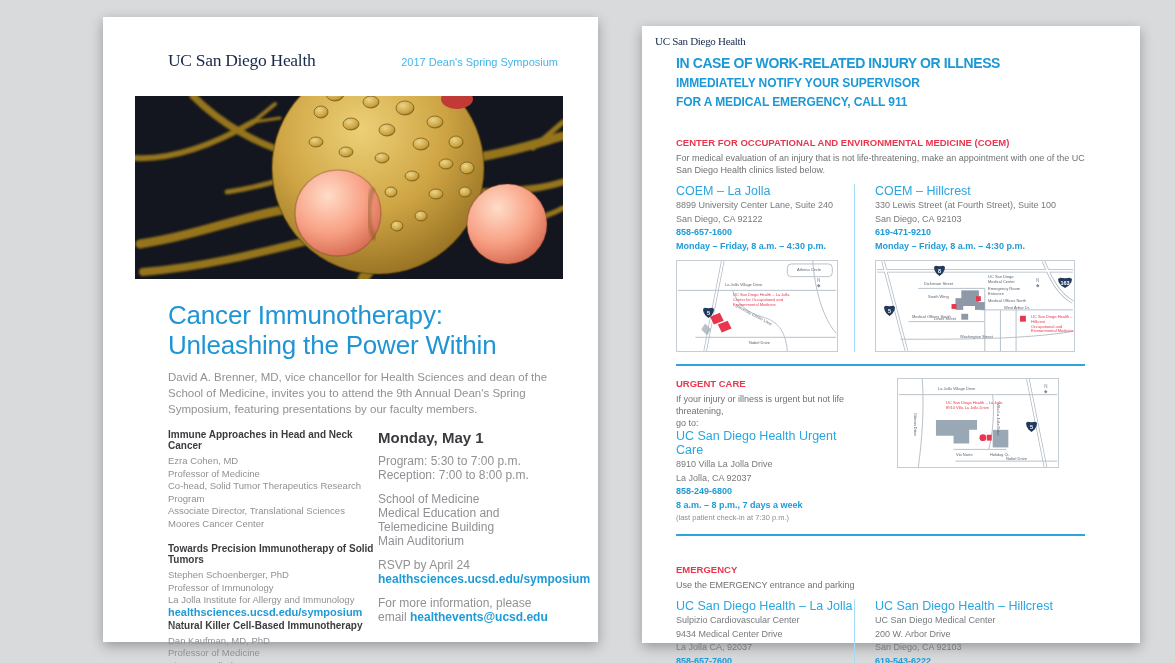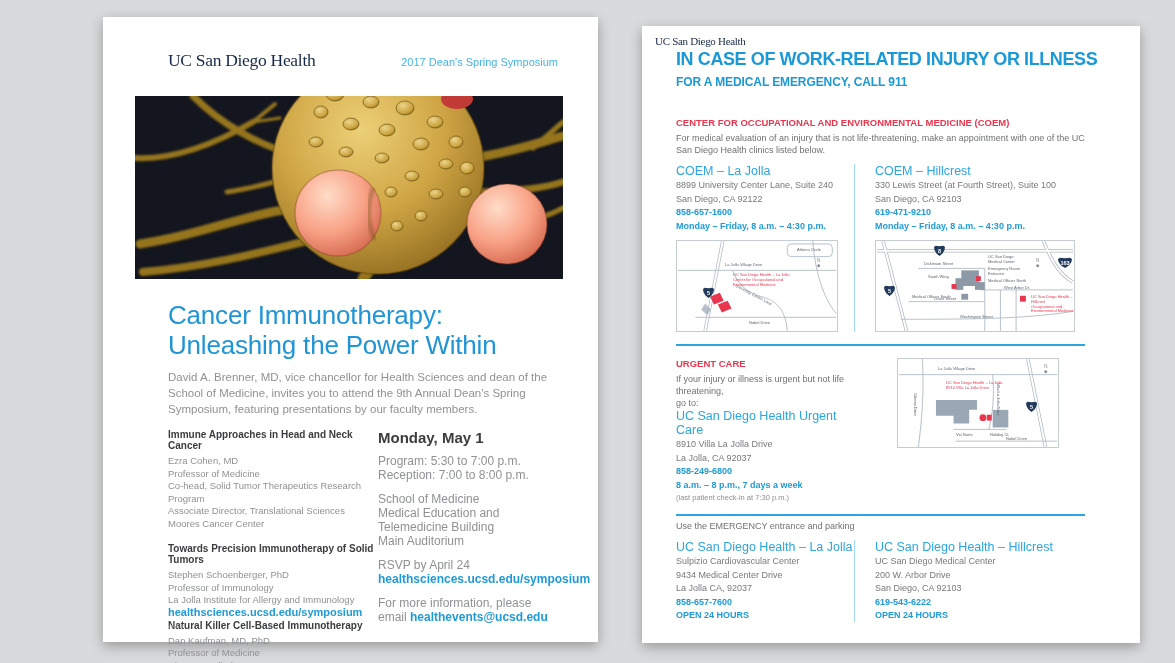--- a/index.html
+++ b/index.html
@@ -28,21 +28,21 @@
   .ev-line { font-size:12px; line-height:14px; color:#8f9194; }
   .gap8 { height:8px; } .gap10 { height:10px; }
   a.blue-link { color:#1e9bd7; font-weight:bold; text-decoration:none; }
   .p1-footer { position:absolute; left:65px; top:585px; }
   .p1-footer a { font-size:11px; }
   .p1-code { font-size:4px; color:#c3c5c7; margin-top:4px; letter-spacing:.5px; }
 
   
   .p2-logo { font-size:11px; margin:9px 0 0 13px; }
   .p2-content { margin-left:34px; width:409px; }
-  .p2-title { margin-top:2px; font-size:18px; font-weight:bold; color:#1b98d6; letter-spacing:-0.4px; white-space:nowrap; }
+  .p2-title { margin-top:8px; font-size:14px; font-weight:bold; color:#1b98d6; letter-spacing:-0.4px; white-space:nowrap; }
   .p2-sub { margin-top:5px; font-size:12px; font-weight:bold; color:#1b98d6; letter-spacing:-0.1px; }
   .sec-head { font-size:9.5px; font-weight:bold; color:#e8364e; margin-top:28px; }
   .sec-intro { font-size:9px; line-height:12px; color:#6f7174; margin-top:4px; }
   .pre { white-space:pre-line; }
   .cols2 { display:flex; margin-top:8px; }
   .c2l { width:178px; }
   .vdiv { width:1px; background:#a5dcf5; }
   .c2r { margin-left:20px; width:200px; }
   .loc-name { font-size:12.5px; color:#2aa6e0; }
   .loc-line { font-size:9px; line-height:12.5px; color:#77797c; margin-top:1px; }
@@ -195,20 +195,21 @@
     <div class="p1-footer">
       <a href="#" class="blue-link">healthsciences.ucsd.edu/symposium</a>
       <div class="p1-code">030617</div>
     </div>
   </div>
 
   <div class="page page2">
     <div class="p2-logo logo-serif">UC San Diego Health</div>
     <div class="p2-content">
       <div class="p2-title">IN CASE OF WORK-RELATED INJURY OR ILLNESS</div>
+      <div class="p2-sub">IMMEDIATELY NOTIFY YOUR SUPERVISOR</div>
       <div class="p2-sub">FOR A MEDICAL EMERGENCY, CALL 911</div>
 
       <div class="sec-head">CENTER FOR OCCUPATIONAL AND ENVIRONMENTAL MEDICINE (COEM)</div>
       <div class="sec-intro">For medical evaluation of an injury that is not life-threatening, make an appointment with one of the UC San Diego Health clinics listed below.</div>
       <div class="cols2">
         <div class="c2l">
           <div class="loc-name">COEM – La Jolla</div>
           <div class="loc-line">8899 University Center Lane, Suite 240</div>
           <div class="loc-line">San Diego, CA 92122</div>
           <div class="loc-strong">858-657-1600</div>
@@ -355,20 +356,21 @@
             <div class="mlabel" style="left:92px;top:74px;">Holiday Ct.</div>
             <div class="mlabel" style="left:108px;top:78px;">Nobel Drive</div>
             <span class="shield" style="left:128px;top:42px;">5</span>
             <div class="compass" style="left:146px;top:6px;"><span>N</span><br>◆</div>
           </div>
         </div>
       </div>
 
       <div class="rule"></div>
 
+      <div class="sec-head">EMERGENCY</div>
       <div class="sec-intro">Use the EMERGENCY entrance and parking</div>
       <div class="cols2">
         <div class="c2l">
           <div class="loc-name">UC San Diego Health – La Jolla</div>
           <div class="loc-line">Sulpizio Cardiovascular Center</div>
           <div class="loc-line">9434 Medical Center Drive</div>
           <div class="loc-line">La Jolla CA, 92037</div>
           <div class="loc-strong">858-657-7600</div>
           <div class="loc-strong">OPEN 24 HOURS</div>
 

